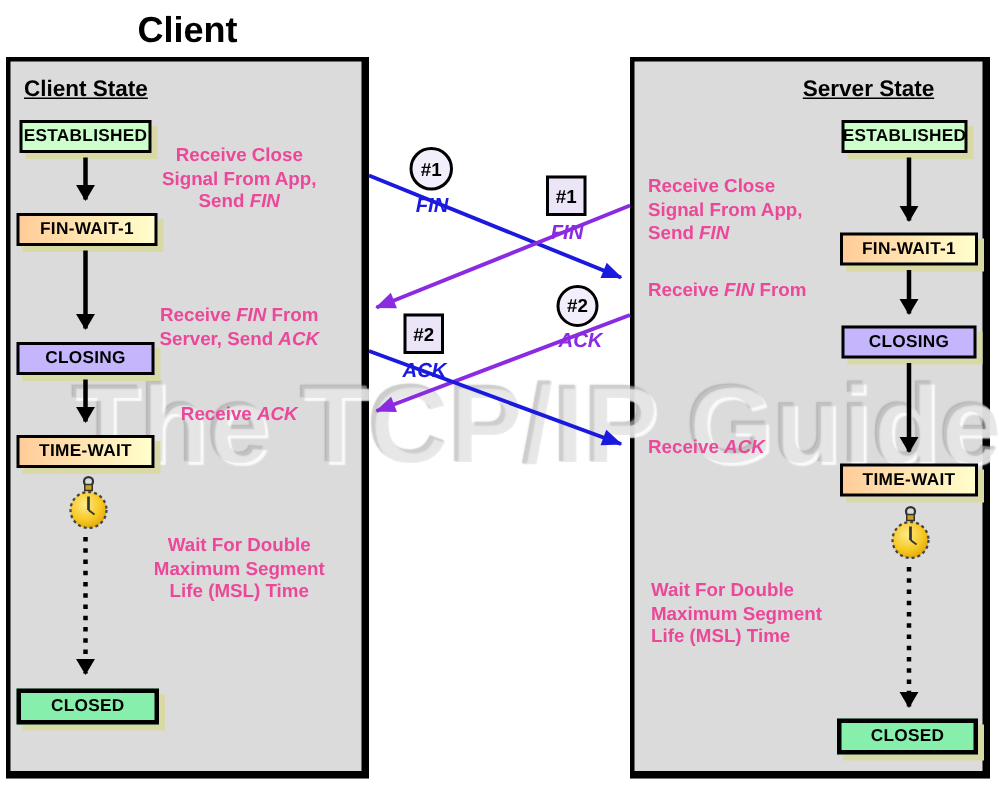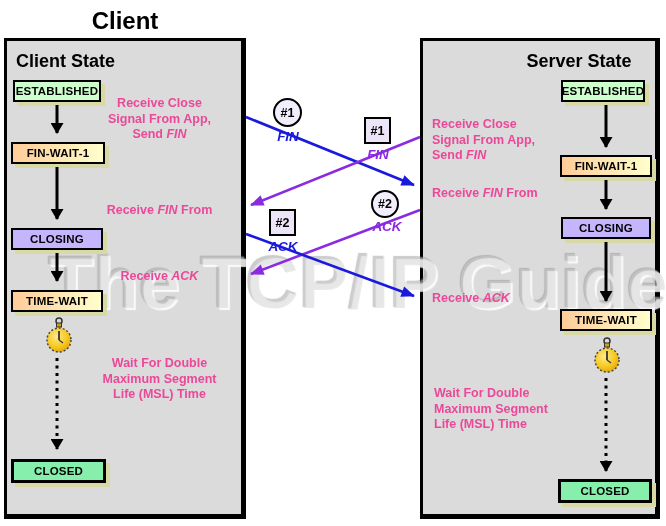--- a/index.html
+++ b/index.html
@@ -18,21 +18,21 @@
   
   .watermark{
     position:absolute;left:48px;top:240px;z-index:1;
     font-size:74px;font-weight:bold;white-space:nowrap;
     color:rgba(210,210,210,0.45);
     text-shadow:2px 2px 1px rgba(255,255,255,0.85), -1px -1px 1px rgba(120,120,120,0.4);
     pointer-events:none;
   }
   
   .panel-title{position:absolute;top:7px;z-index:2;font-size:24px;font-weight:bold;text-align:center;color:#000;}
-  .state-header{position:absolute;top:51px;z-index:2;font-size:18px;font-weight:bold;color:#000;}
+  .state-header{position:absolute;top:51px;z-index:2;font-size:15px;font-weight:bold;color:#000;text-decoration:underline;}
   
   .state-box{
     position:absolute;z-index:2;height:22px;box-sizing:border-box;
     border:2px solid #000;box-shadow:4px 4px 0 #d9d9a6;
     display:flex;align-items:center;justify-content:center;
     font-size:11.5px;font-weight:bold;color:#000;letter-spacing:0.2px;
   }
   .fill-green{background:#ccffcc;}
   .fill-warm{background:linear-gradient(90deg,#ffcc99 0%,#ffffcc 100%);}
   .fill-yellow{background:#c4b5fd;}
@@ -85,20 +85,21 @@
   <div class="state-box fill-warm" style="left:560px;top:309px;width:92px;">TIME-WAIT</div>
   <div class="state-box fill-gray" style="left:558px;top:479px;width:94px;height:24px;">CLOSED</div>
 
   <div class="anno align-r" style="left:86px;top:96px;width:147px;">
     <div><span>Receive Close</span></div>
     <div><span>Signal From App,</span></div>
     <div><span>Send </span><span class="it">FIN</span></div>
   </div>
   <div class="anno align-r" style="left:86px;top:203px;width:147px;">
     <div><span>Receive </span><span class="it">FIN</span><span> From</span></div>
+    <div><span>Server, Send </span><span class="it">ACK</span></div>
   </div>
   <div class="anno align-r" style="left:86px;top:269px;width:147px;">
     <div><span>Receive </span><span class="it">ACK</span></div>
   </div>
   <div class="anno align-r" style="left:86px;top:356px;width:147px;">
     <div><span>Wait For Double</span></div>
     <div><span>Maximum Segment</span></div>
     <div><span>Life (MSL) Time</span></div>
   </div>
 

